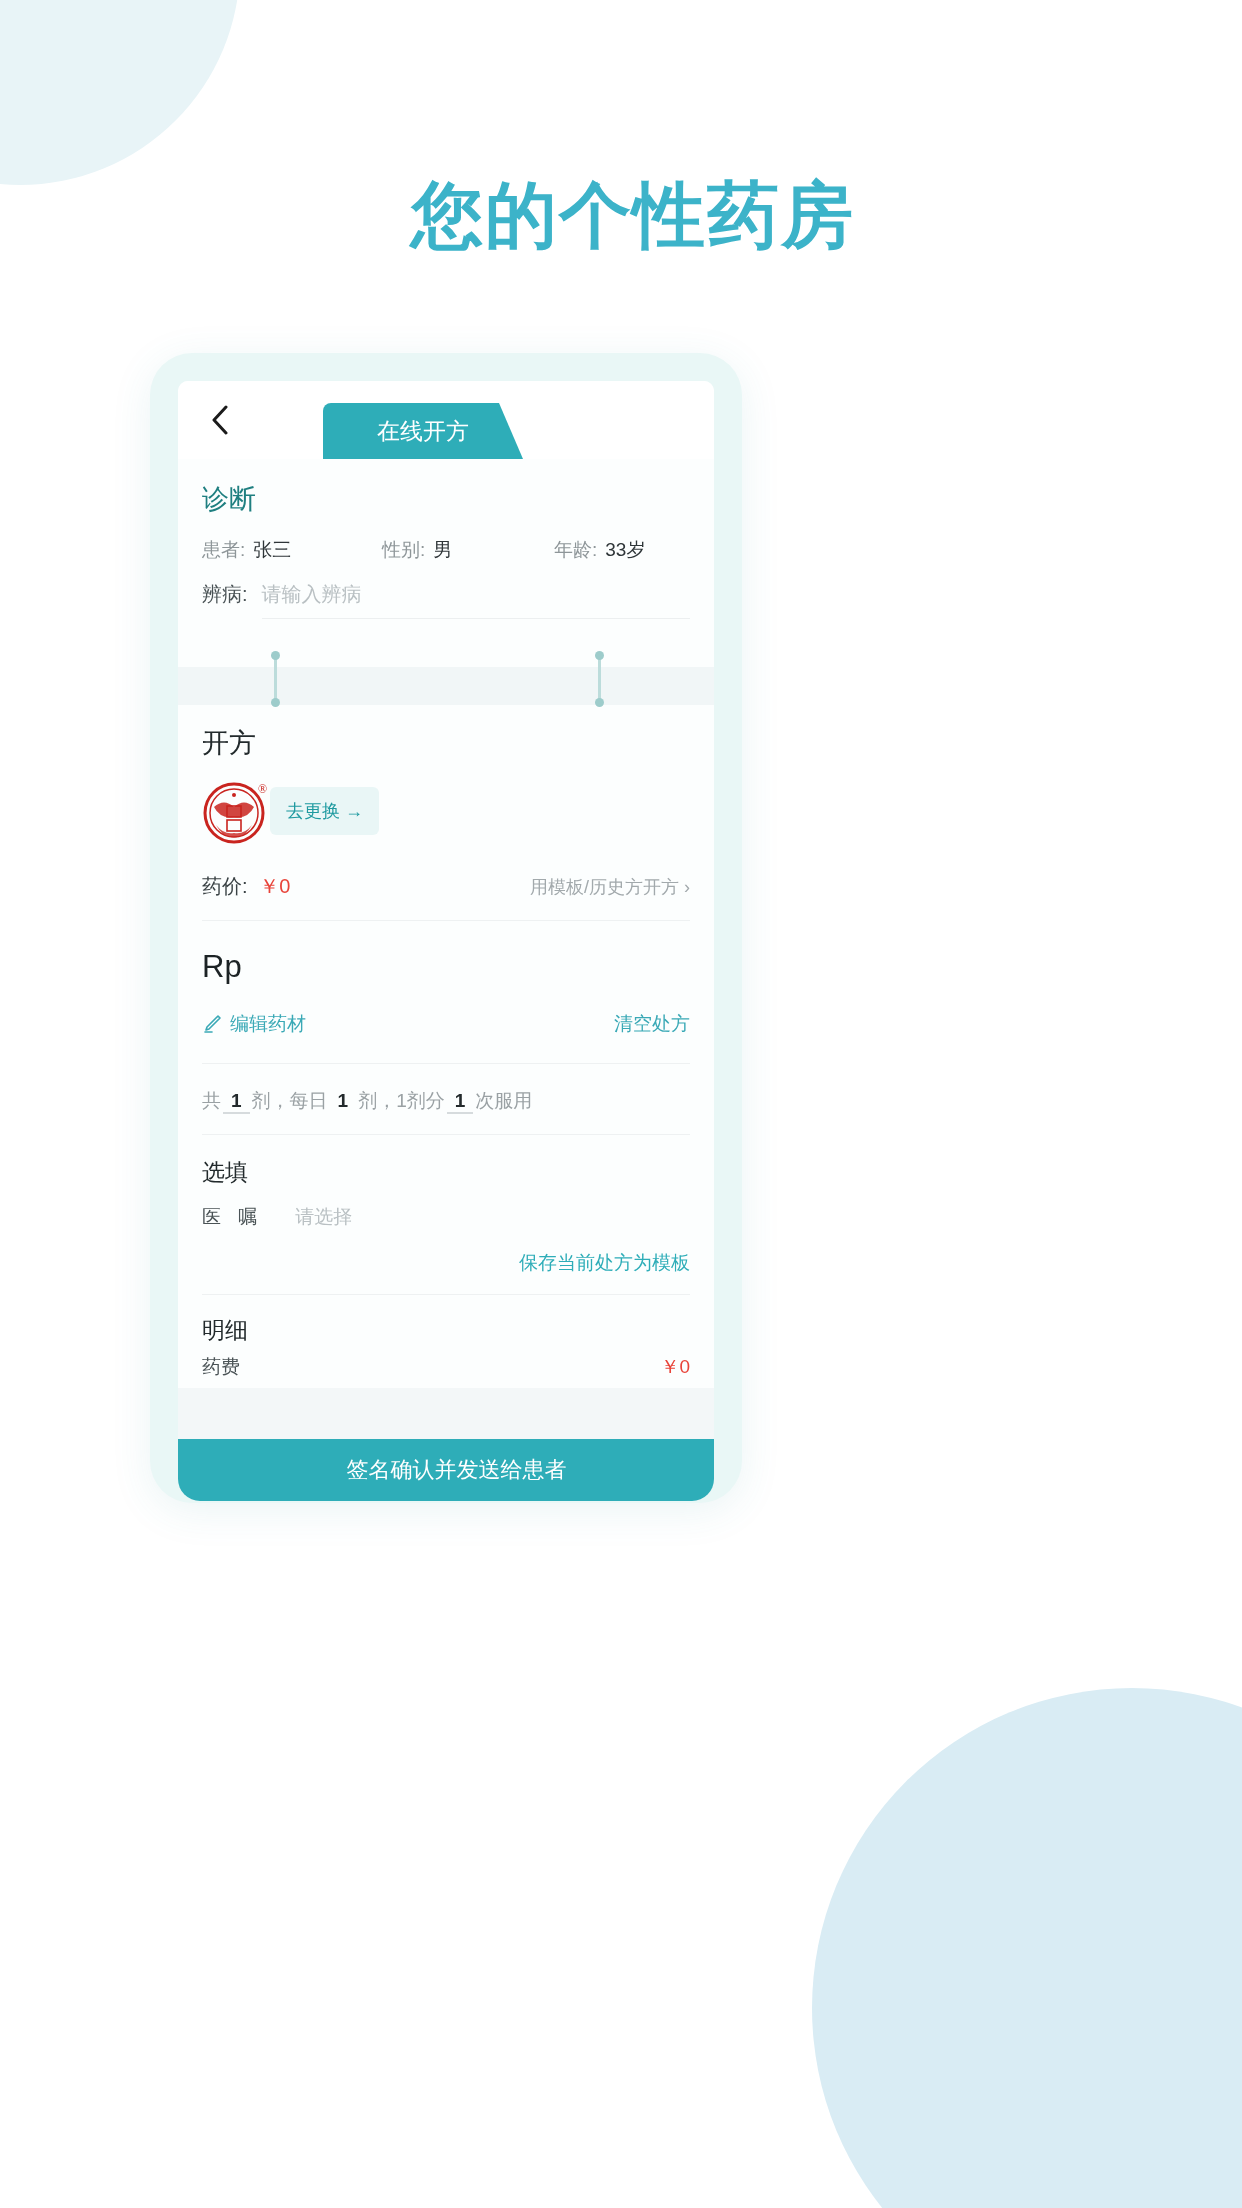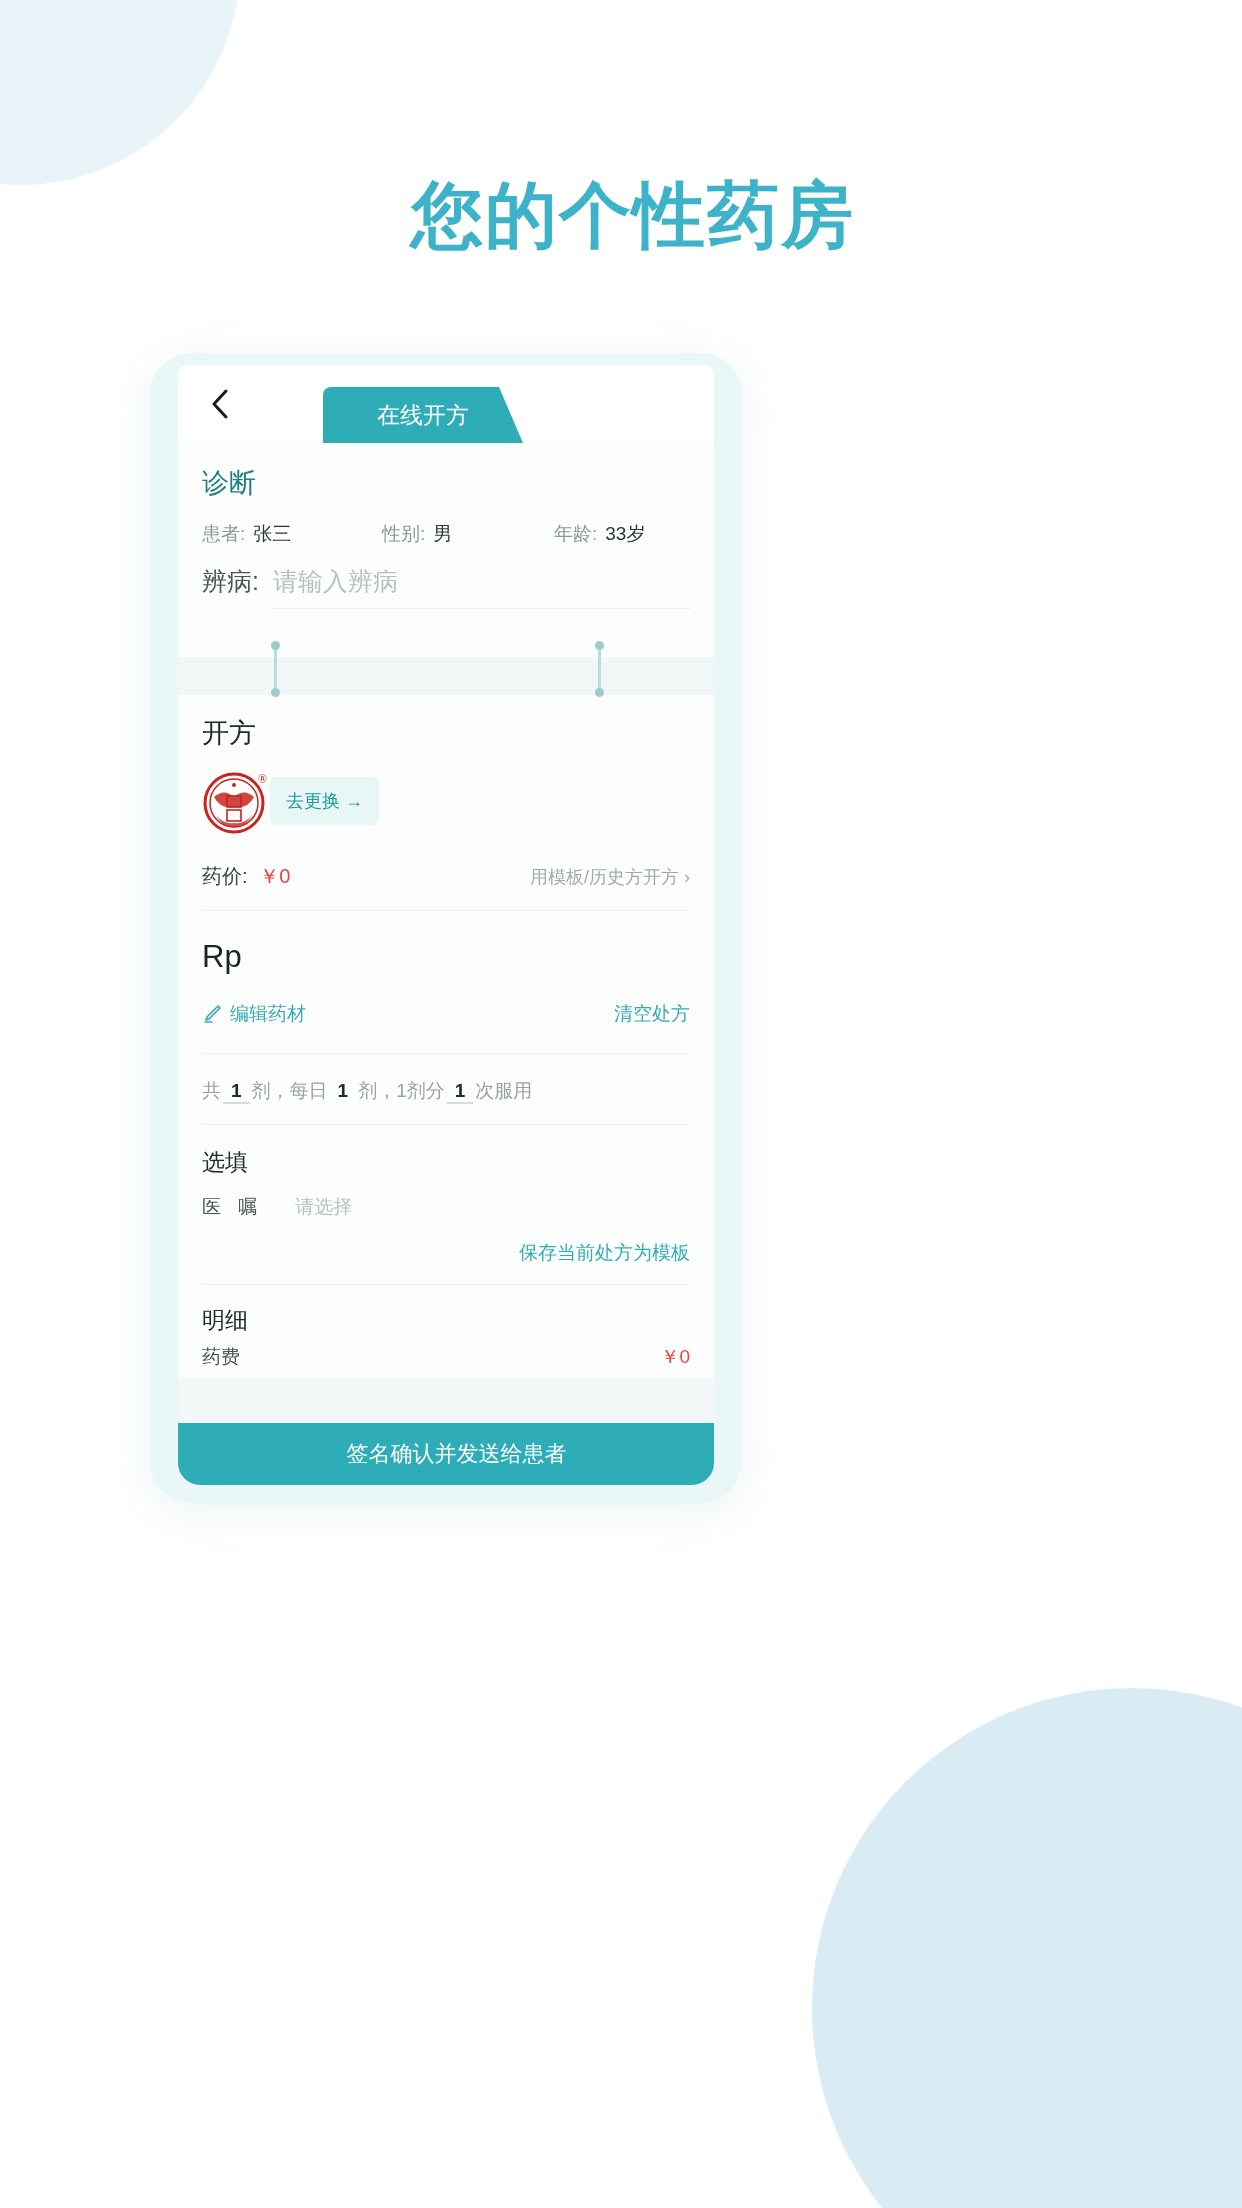--- a/index.html
+++ b/index.html
@@ -37,21 +37,21 @@
     position:absolute;
     left:150px; top:353px;
     width:592px; height:1150px;
     background:#e9f7f6;
     border-radius:42px;
     box-shadow:0 8px 40px rgba(60,150,160,0.10);
     padding:24px 0 0 0;
   }
   #screen {
     position:absolute;
-    left:28px; top:12px;
+    left:28px; top:28px;
     width:536px; height:1120px;
     background:#fbfdfd;
     border-radius:10px 10px 22px 22px;
     overflow:hidden;
     display:flex;
     flex-direction:column;
   }
 
   
   #topbar {
@@ -116,21 +116,21 @@
     font-size:19px; margin-bottom:18px;
   }
   .lbl { color:#8e9699; }
   .val { color:#2e3538; margin-left:8px; }
   #pt-name-grp { width:180px; display:flex; }
   #pt-sex-grp  { width:172px; display:flex; }
   #pt-age-grp  { display:flex; }
 
   .field-row {
     display:flex; align-items:baseline;
-    font-size:25px;
+    font-size:20px;
     padding-bottom:14px;
     margin-bottom:12px;
   }
   .field-row .lbl { color:#4a5356; white-space:nowrap; }
   .field-input {
     flex:1 1 auto;
     margin-left:14px;
     color:#b9c0c3;
     border-bottom:1px solid #eceff0;
     padding-bottom:10px;

